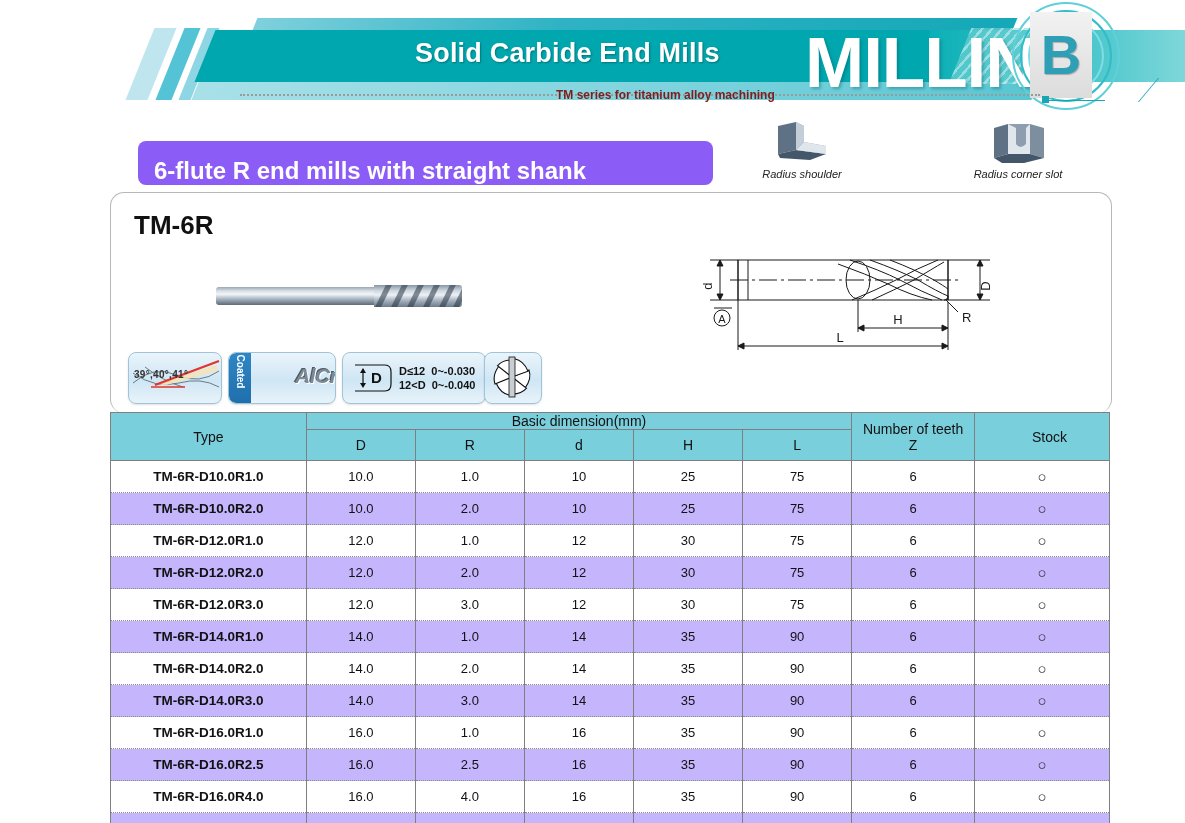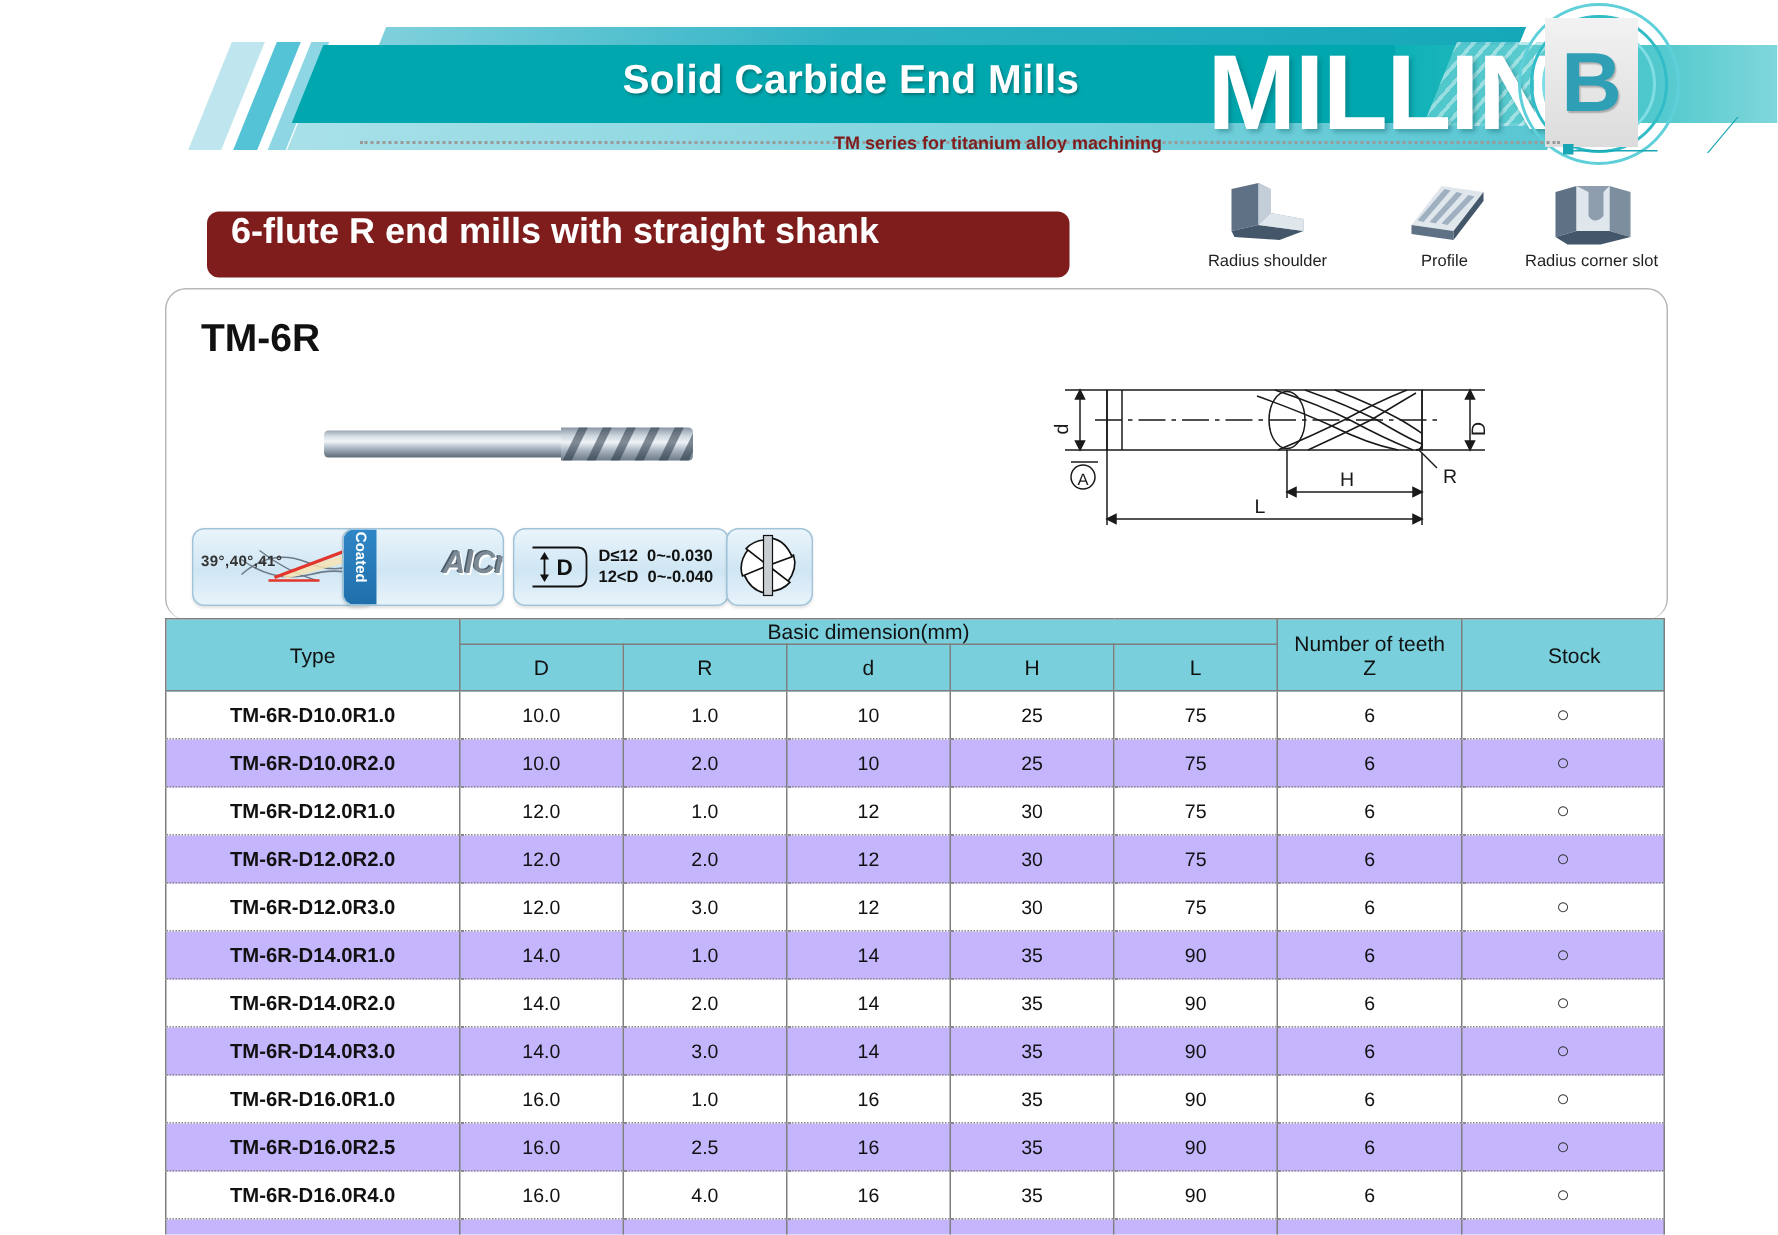--- a/index.html
+++ b/index.html
@@ -59,26 +59,26 @@
   .sub-leader{position:absolute;left:1047px;top:100px;width:58px;height:0;
     border-top:1.5px solid #19a6b4;}
   .sub-dot{position:absolute;left:1042px;top:96px;width:7px;height:7px;
     background:#19a6b4;}
   .sub-diag{position:absolute;left:1100px;top:78px;width:48px;height:24px;
     border-right:1.5px solid #19a6b4;
     transform:skewX(-40deg);}
 
   
   .sec-title{position:absolute;left:138px;top:141px;width:575px;height:44px;
-    background:#7f1d1d;border-radius:8px;
-    display:flex;align-items:flex-start;}
+    background:#8b5cf6;border-radius:8px;
+    display:flex;align-items:flex-end;}
   .sec-title span{margin-left:16px;font-size:24px;font-weight:bold;color:#fff;}
 
   
-  .app-icons{position:absolute;left:785px;top:120px;width:350px;height:72px;}
+  .app-icons{position:absolute;left:742px;top:120px;width:350px;height:72px;font-style:italic;}
   .app-item{position:absolute;top:0;width:120px;text-align:center;}
   .app-item .lbl{position:absolute;top:48px;left:0;width:120px;
     font-size:11px;color:#222;}
   .ai1{left:0;} .ai2{left:118px;} .ai3{left:216px;}
   .app-svg{display:block;margin:0 auto;}
 
   
   .card{position:absolute;left:110px;top:192px;width:1000px;height:220px;
     border:1px solid #b8b8b8;border-radius:14px;background:#fff;
     border-bottom:none;}
@@ -97,21 +97,21 @@
     border-radius:0 3px 3px 0;overflow:hidden;}
   .ph-flute i{position:absolute;top:-6px;width:6px;height:36px;
     background:rgba(40,55,70,.55);transform:skewX(-26deg);}
 
   
   .badges{position:absolute;left:128px;top:352px;height:52px;}
   .badge{position:absolute;top:0;height:50px;border-radius:8px;
     border:1px solid #9fc3d8;
     background:linear-gradient(180deg,#eaf4fb 0%,#cfe6f4 55%,#e8f3fa 100%);
     box-shadow:0 1px 2px rgba(0,0,0,.12);}
-  .b-helix{left:0;width:92px;overflow:hidden;padding-left:28px;}
+  .b-helix{left:0;width:92px;overflow:hidden;}
   .b-coat{left:100px;width:106px;overflow:hidden;}
   .b-tol{left:214px;width:142px;}
   .b-sect{left:356px;width:56px;}
   .helix-txt{position:absolute;left:5px;top:16px;font-size:10px;
     font-weight:bold;color:#333;letter-spacing:.3px;}
   .coat-strip{position:absolute;left:0;top:0;width:22px;height:50px;
     background:linear-gradient(180deg,#2f86c6,#1f6fab);
     border-radius:7px 0 0 7px;}
   .coat-strip span{position:absolute;left:-14px;top:13px;width:50px;
     font-size:10px;font-weight:bold;color:#fff;
@@ -183,31 +183,20 @@
 <div class="app-icons">
   <div class="app-item ai1">
     <svg class="app-svg" width="64" height="46" viewBox="0 0 64 46">
       <polygon points="8,6 26,2 26,30 8,34" fill="#5f7184"></polygon>
       <polygon points="26,2 34,6 34,22 56,26 56,34 26,30" fill="#8f9eae"></polygon>
       <polygon points="8,34 26,30 56,34 40,40 10,38" fill="#44566a"></polygon>
       <polygon points="26,30 34,22 56,26 56,34" fill="#dfe6ec"></polygon>
       <polygon points="26,2 34,6 34,22 26,30" fill="#c3ced9"></polygon>
     </svg>
     <div class="lbl">Radius shoulder</div>
-  </div>
-  <div class="app-item ai2">
-    <svg class="app-svg" width="64" height="46" viewBox="0 0 64 46">
-      <polygon points="10,30 30,4 58,8 38,34" fill="#dfe6ec"></polygon>
-      <polygon points="14,27 32,6 36,7 18,28" fill="#9fb0c0"></polygon>
-      <polygon points="22,28 40,8 44,9 26,29" fill="#9fb0c0"></polygon>
-      <polygon points="30,29 48,10 52,11 34,30" fill="#9fb0c0"></polygon>
-      <polygon points="10,30 38,34 38,40 10,36" fill="#5f7184"></polygon>
-      <polygon points="38,34 58,8 58,14 38,40" fill="#44566a"></polygon>
-    </svg>
-    <div class="lbl">Profile</div>
   </div>
   <div class="app-item ai3">
     <svg class="app-svg" width="64" height="46" viewBox="0 0 64 46">
       <polygon points="8,8 22,4 22,34 8,38" fill="#5f7184"></polygon>
       <polygon points="44,4 58,8 58,38 44,34" fill="#7d8e9e"></polygon>
       <polygon points="22,4 44,4 44,34 22,34" fill="#8f9eae"></polygon>
       <path d="M22,4 L30,8 L30,24 Q34,30 40,24 L40,8 L44,4 L44,34 L22,34 Z" fill="#dfe6ec"></path>
       <polygon points="8,38 22,34 44,34 58,38 38,43 16,43" fill="#44566a"></polygon>
     </svg>
     <div class="lbl">Radius corner slot</div>

